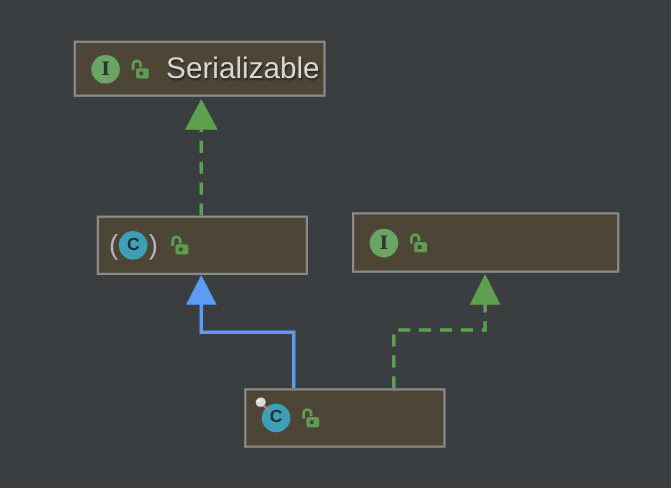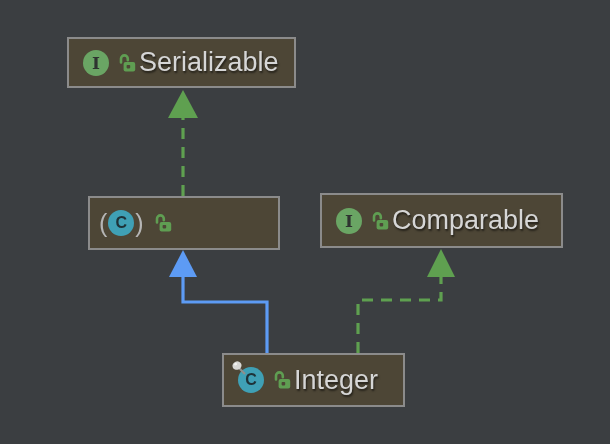--- a/index.html
+++ b/index.html
@@ -29,21 +29,21 @@
   }
   .node .icons {
     display: flex;
     align-items: center;
     gap: 9px;
   }
   .node .label {
     font-size: 27px;
     color: var(--node-text, #d6d6d6);
     text-shadow: 1px 2px 2px rgba(0,0,0,0.55);
-    margin-left: 3px;
+    margin-left: 15px;
     white-space: nowrap;
   }
   .circle-icon {
     width: 26px; height: 26px;
     border-radius: 50%;
     display: flex; align-items: center; justify-content: center;
     font-weight: bold;
     flex: 0 0 auto;
   }
   .circle-icon.iface {
@@ -120,34 +120,32 @@
   </div>
       <div class="node" style="left: 320px; top: 193px; width: 243px; height: 55px;">
     <span class="icons">
           <span class="circle-icon iface">I</span>
           <svg class="lock" width="18" height="20" viewBox="0 0 18 20">
             <path d="M3 9.5 V5.8 A3.4 3.4 0 0 1 9.8 5.8 V7.2" fill="none" stroke="#5f9e52" stroke-width="2.6" stroke-linecap="round"></path>
             <rect x="5.6" y="9" width="11.6" height="9.4" rx="2" fill="#5f9e52"></rect>
             <rect x="8.6" y="12" width="3.6" height="3.4" rx="0.8" fill="#4d4636"></rect>
           </svg>
         </span>
-    <span class="label">Comparable</span>
   </div>
       <div class="node" style="left: 222px; top: 353px; width: 183px; height: 54px;">
     <span class="icons">
           <span class="pin-wrap">
             <span class="circle-icon cls">C</span>
             <svg class="pin" width="20" height="20" viewBox="0 0 20 20">
               <line x1="9" y1="9" x2="15" y2="15" stroke="#8f8f8c" stroke-width="2.2"></line>
               <ellipse cx="7" cy="6.6" rx="4.6" ry="4.2" fill="#d9d9d6" transform="rotate(-20 7 6.6)"></ellipse>
               <ellipse cx="5.6" cy="5.2" rx="1.6" ry="1.2" fill="#f4f4f2" transform="rotate(-20 5.6 5.2)"></ellipse>
             </svg>
           </span>
           <svg class="lock" width="18" height="20" viewBox="0 0 18 20">
             <path d="M3 9.5 V5.8 A3.4 3.4 0 0 1 9.8 5.8 V7.2" fill="none" stroke="#5f9e52" stroke-width="2.6" stroke-linecap="round"></path>
             <rect x="5.6" y="9" width="11.6" height="9.4" rx="2" fill="#5f9e52"></rect>
             <rect x="8.6" y="12" width="3.6" height="3.4" rx="0.8" fill="#4d4636"></rect>
           </svg>
         </span>
-    <span class="label">Integer</span>
   </div>
     </div>
 </div>
 
 </body></html>

